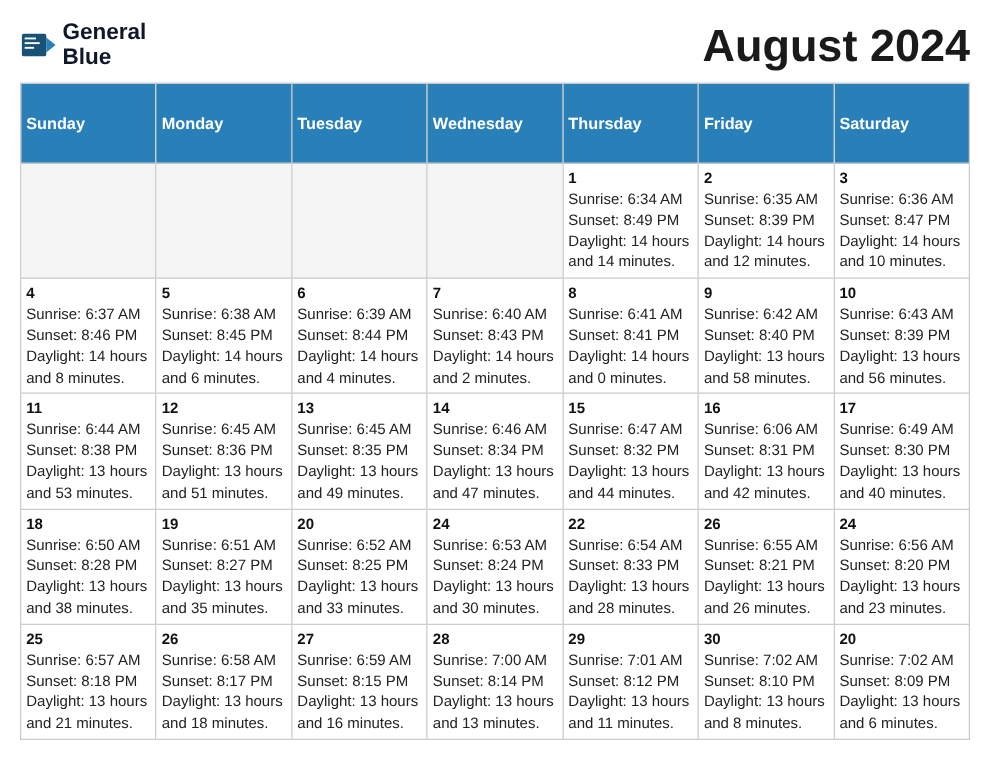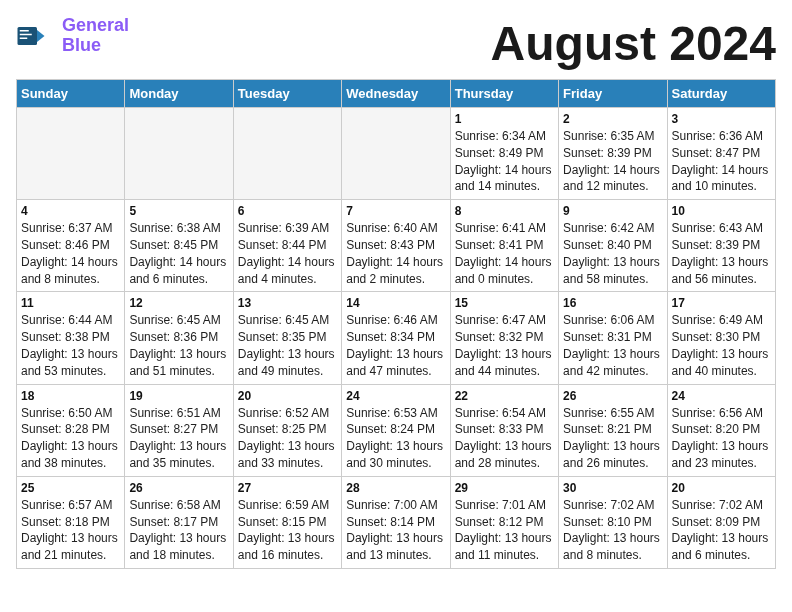--- a/index.html
+++ b/index.html
@@ -19,45 +19,45 @@
     .logo {
       display: flex;
       align-items: center;
       gap: 4px;
     }
     .logo-text {
       font-size: 18px;
       font-weight: bold;
       line-height: 1.1;
     }
-    .logo-text span { color: #8b5cf6; margin-left: 12px; }
+    .logo-text span { color: #0f172a; }
     .logo-text .blue { color: #2980b9; }
     .logo-icon {
       width: 30px;
       height: 30px;
     }
     .title-area { text-align: right; }
     .calendar-title {
-      font-size: 48px;
+      font-size: 36px;
       font-weight: bold;
       color: #1a1a1a;
     }
     .calendar-subtitle {
       font-size: 14px;
       color: #333;
     }
     .calendar {
       width: 100%;
       border-collapse: collapse;
       font-size: 11px;
     }
     .calendar th {
       background: #2980b9;
       color: #fff;
-      padding: 6px 4px;
+      padding: 24px 4px;
       text-align: left;
       font-size: 13px;
       font-weight: bold;
       border: 1px solid #ccc;
     }
     .calendar td {
       vertical-align: top;
       border: 1px solid #ccc;
       padding: 4px;
       width: 108px;

